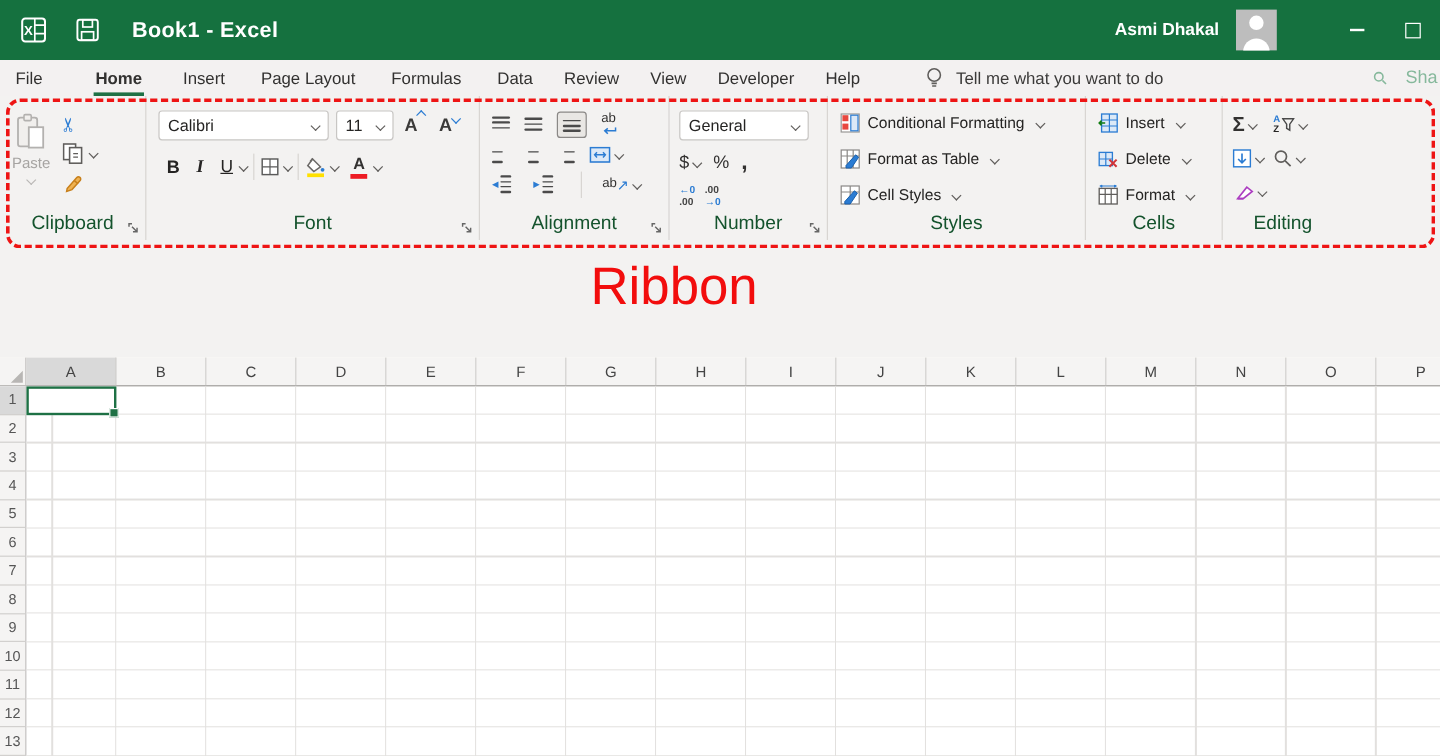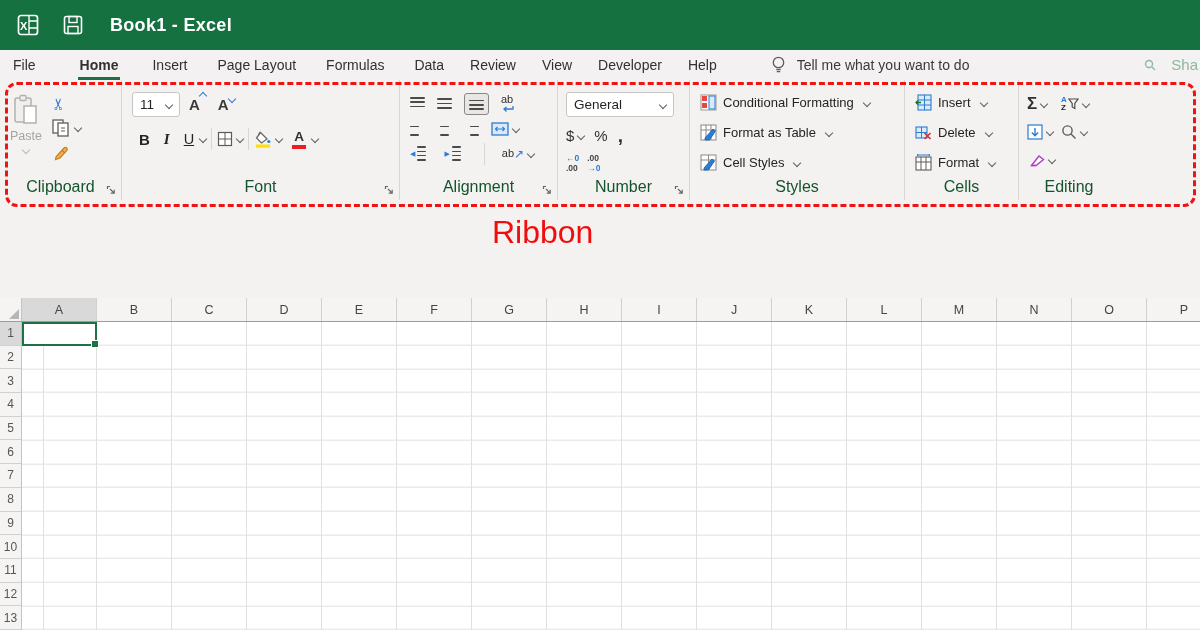--- a/index.html
+++ b/index.html
@@ -22,21 +22,21 @@
   .menubar{position:absolute;left:0;top:50px;width:100%;height:30px;background:#f3f1f1;display:flex;align-items:center;font-size:14px;color:#323130;}
   .mitem{padding:0 13px;height:30px;display:flex;align-items:center;position:relative;white-space:nowrap;}
   .mitem.active{font-weight:700;}
   .mitem.active .ul{position:absolute;left:11px;right:11px;bottom:0;height:3px;background:#1E7145;}
   .tellme{display:flex;align-items:center;margin-left:30px;color:#3b3a39;}
   .tellme span{margin-left:10px;}
   .share-hint{position:absolute;right:2px;top:56px;color:#2e8b57;opacity:.55;font-size:15px;display:flex;align-items:center;gap:15px;}
   
   .ribbon{position:absolute;left:0;top:80px;width:100%;height:126px;background:#f3f2f1;display:flex;}
   .annotation-box{position:absolute;left:5px;top:82px;width:1185px;height:119px;border:3px dashed #EE1414;border-radius:12px;pointer-events:none;z-index:9;}
-  .annotation-label{position:absolute;left:492px;top:214px;font-size:32px;font-weight:500;color:#F20D0D;z-index:9;}
+  .annotation-label{position:absolute;left:492px;top:214px;font-size:44px;font-weight:500;color:#F20D0D;z-index:9;}
   .rgroup{position:relative;height:120px;border-right:1px solid #d8d5d2;box-sizing:border-box;flex-shrink:0;}
   .glabel{position:absolute;bottom:4px;left:0;right:0;text-align:center;font-size:16px;color:#14532d;}
   .launch{position:absolute;bottom:5px;right:5px;}
   .chev{display:inline-block;width:5px;height:5px;border-right:1.4px solid #605e5c;border-bottom:1.4px solid #605e5c;transform:rotate(45deg);margin-left:4px;flex-shrink:0;}
   .combo{background:#fff;border:1px solid #c8c6c4;border-radius:3px;height:25px;box-sizing:border-box;display:flex;align-items:center;justify-content:space-between;padding:0 7px;font-size:13.5px;color:#252423;}
   .vsep{width:1px;height:22px;background:#d8d5d2;margin:0 5px;}
   .rbtn{display:flex;align-items:center;cursor:default;}
   
   .clip-wrap{display:flex;padding:14px 6px 0 10px;}
   .paste-btn{display:flex;flex-direction:column;align-items:center;margin-right:10px;color:#a6a4a2;}
@@ -128,20 +128,33 @@
         </svg>
     </span>
     <span class="saveicon">
       <svg width="22" height="22" viewBox="0 0 22 22">
           <rect x="2.5" y="2.5" width="17" height="17" rx="2" fill="none" stroke="#fff" stroke-width="1.6"></rect>
           <rect x="7" y="2.5" width="8" height="6" fill="none" stroke="#fff" stroke-width="1.4"></rect>
           <rect x="6" y="12.5" width="10" height="7" fill="none" stroke="#fff" stroke-width="1.4"></rect>
         </svg>
     </span>
     <span class="wbtitle">Book1 - Excel</span>
+    <div class="tright">
+      <span class="username">Asmi Dhakal</span>
+      <div class="avatar">
+          <div class="head"></div>
+          <div class="body"></div>
+        </div>
+      <div class="winbtn">
+          <div class="win-min"></div>
+        </div>
+      <div class="winbtn">
+          <div class="win-max"></div>
+        </div>
+    </div>
   </div>
 
   <div class="menubar">
     <div class="mitem">
         <span>File</span>
       </div>
     <div class="mitem active" style="margin-left:18px;">
         <span>Home</span>
         <span class="ul"></span>
       </div>
@@ -221,20 +234,24 @@
         <svg width="10" height="10" viewBox="0 0 10 10">
             <path d="M1.5 4 V1.5 H4" fill="none" stroke="#666" stroke-width="1.2"></path>
             <path d="M4 4 L8.2 8.2 M8.2 4.8 V8.2 H4.8" fill="none" stroke="#666" stroke-width="1.2"></path>
           </svg>
       </span>
     </div>
 
     <div class="rgroup" style="width:278px;">
       <div class="fg">
         <div class="frow1">
+          <div class="combo" style="width:142px;">
+              <span>Calibri</span>
+              <span class="chev"></span>
+            </div>
           <div class="combo" style="width:48px;">
               <span>11</span>
               <span class="chev"></span>
             </div>
           <span class="grow-shrink"><span>A</span><span class="caret up"></span></span>
           <span class="grow-shrink" style="margin-left:6px;"><span>A</span><span class="caret down"></span></span>
         </div>
         <div class="frow2">
           <span class="bglyph">B</span>
           <span class="iglyph">I</span>

